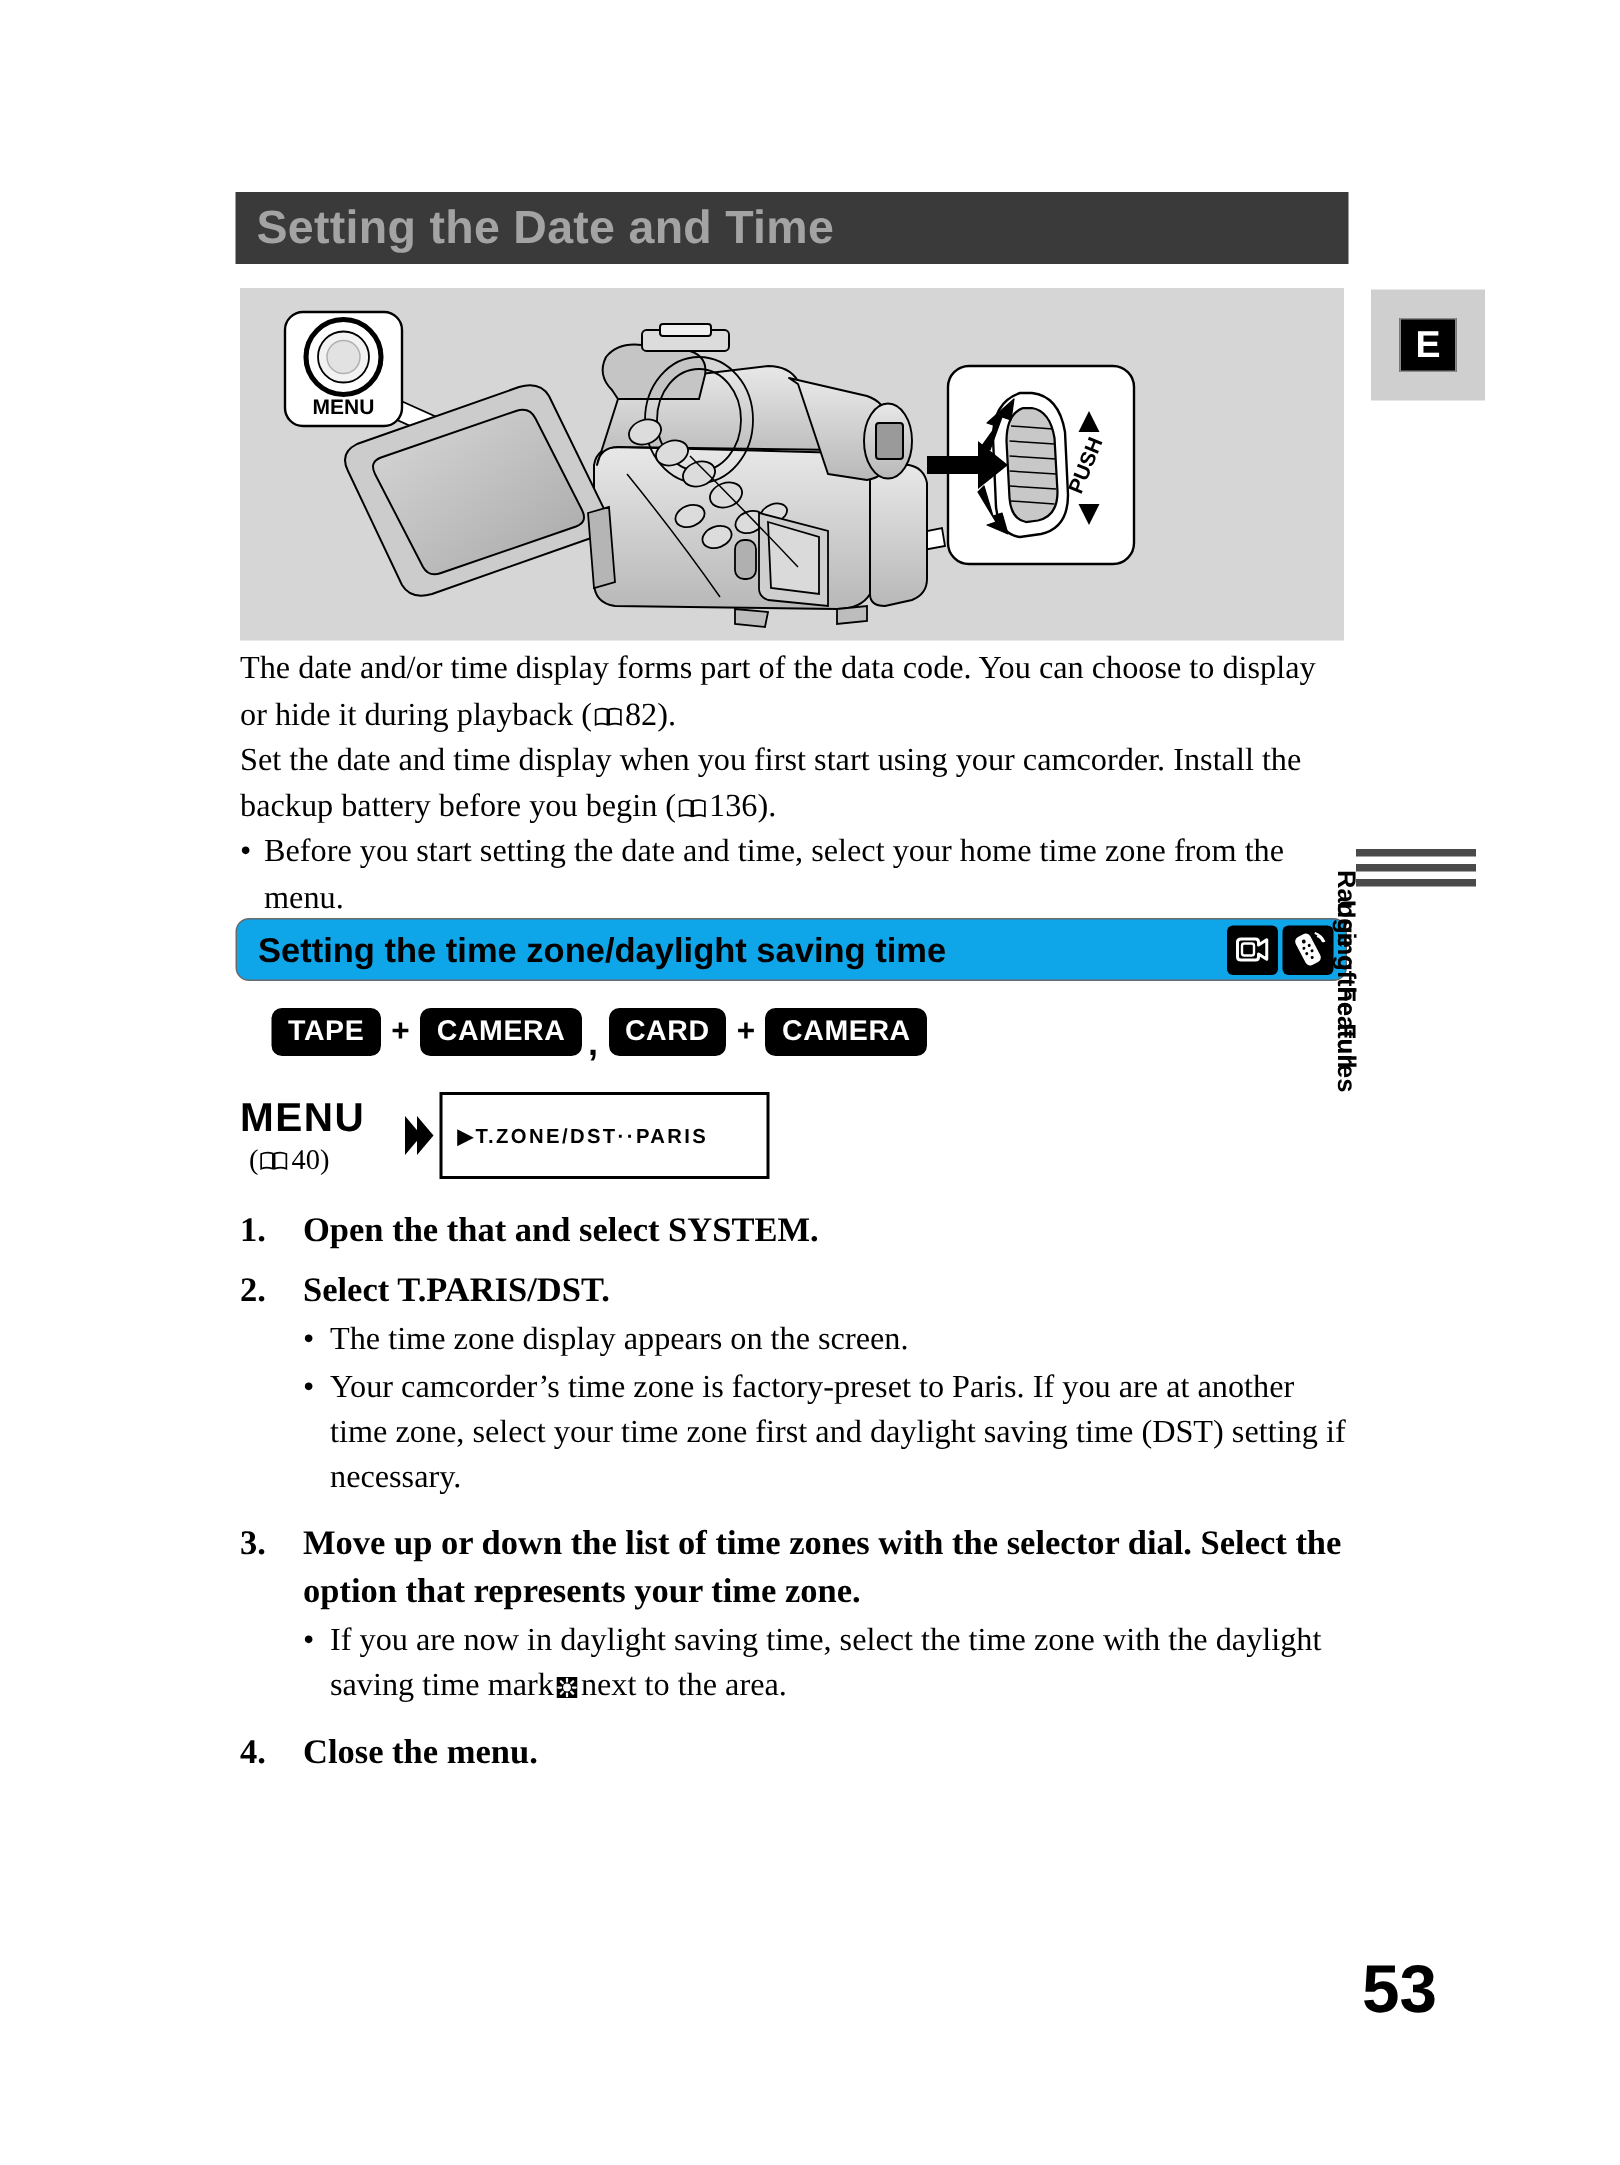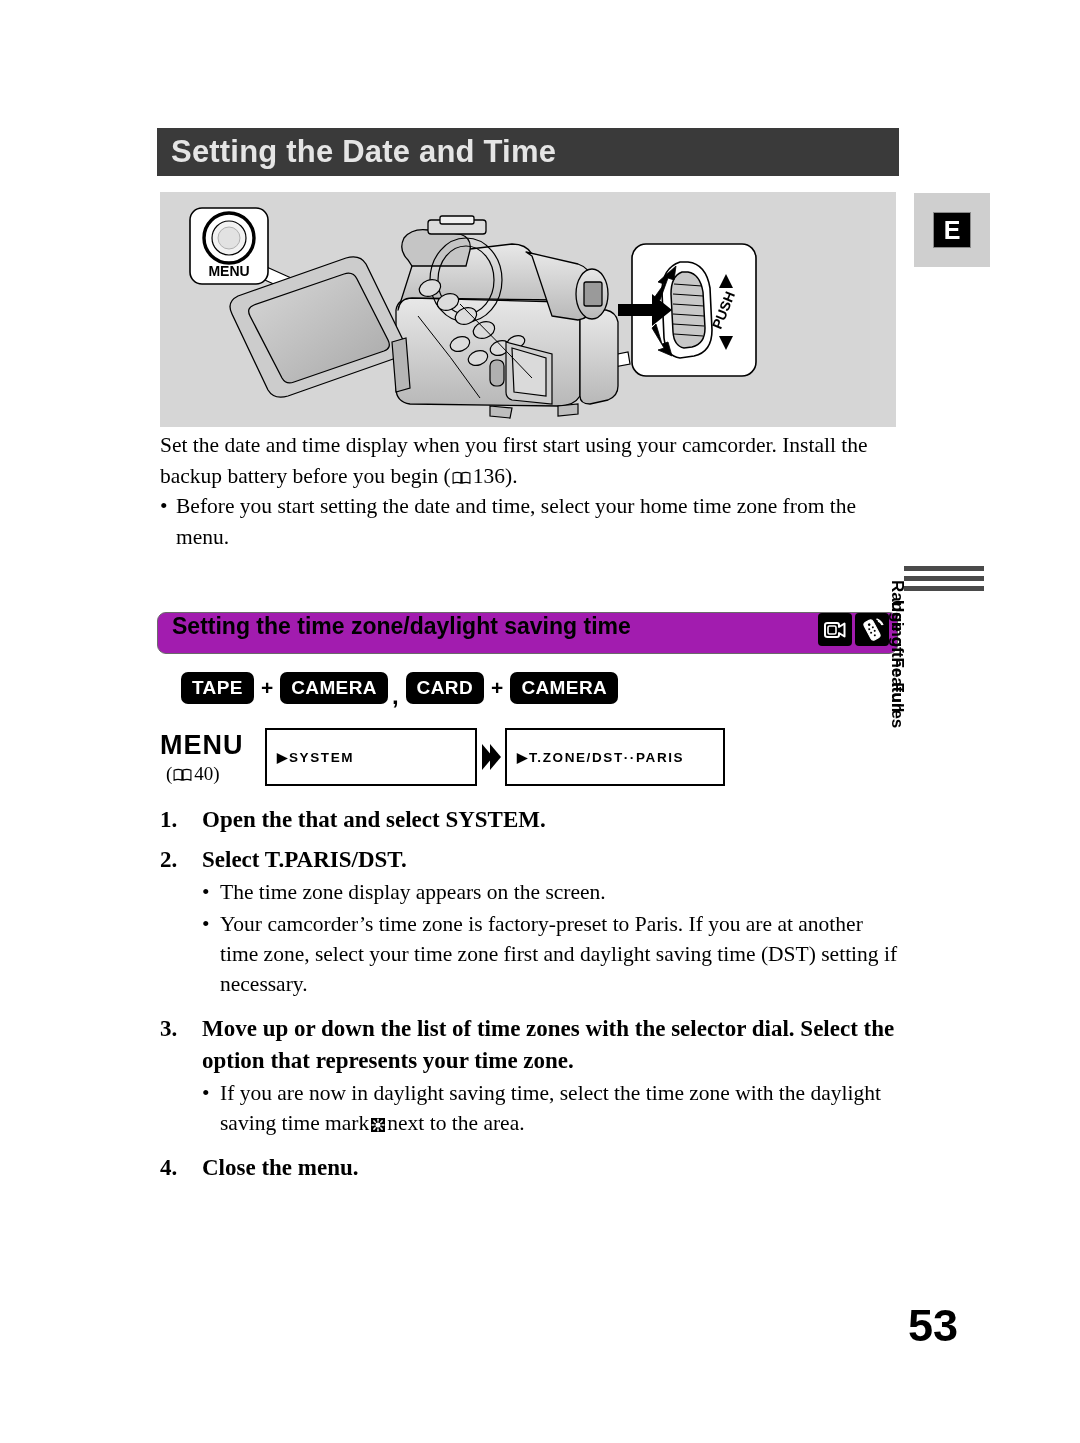--- a/index.html
+++ b/index.html
@@ -27,21 +27,21 @@
     position: absolute;
     left: 157px;
     top: 128px;
     width: 742px;
     height: 48px;
     background: #3a3a3a;
     display: flex;
     align-items: center;
   }
   .title-bar-text {
-    color: #e5e5e5;
+    color: #a3a3a3;
     font-family: "Liberation Sans", sans-serif;
     font-weight: bold;
     font-size: 31px;
     letter-spacing: 0.2px;
     padding-left: 14px;
   }
 
   
   .lang-tab {
     position: absolute;
@@ -114,25 +114,25 @@
     margin: 0 2px 0 1px;
   }
 
   
   .sub-bar {
     position: absolute;
     left: 157px;
     top: 612px;
     width: 741px;
     height: 42px;
-    background: #a21caf;
+    background: #0ea5e9;
     border: 1.5px solid #6a6a6a;
     border-radius: 9px;
     display: flex;
-    align-items: flex-start;
+    align-items: center;
     box-sizing: border-box;
   }
   .sub-bar-text {
     font-family: "Liberation Sans", sans-serif;
     font-weight: bold;
     font-size: 23px;
     padding-left: 14px;
     flex: 1;
   }
   .sub-bar-icons {
@@ -472,20 +472,27 @@
         <text x="568" y="120" font-family="Liberation Sans, sans-serif" font-size="14" font-weight="bold" text-anchor="middle" fill="#000" transform="rotate(-68 568 120)">PUSH</text>
 
         <path d="M566 82 L573 96 L559 96 Z" fill="#000"></path>
 
         <path d="M566 158 L573 144 L559 144 Z" fill="#000"></path>
       </g>
     </svg>
   </div>
 
   <div class="body-text">
+    <p>
+      <span>The date and/or time display forms part of the data code. You can choose to display or hide it during playback (</span><svg class="book-ico" viewBox="0 0 20 15">
+          <path d="M1 2.5 Q5 0.6 9.4 2.2 L9.4 13 Q5 11.5 1 13 Z" fill="#fff" stroke="#000" stroke-width="1.2"></path>
+          <path d="M19 2.5 Q15 0.6 10.6 2.2 L10.6 13 Q15 11.5 19 13 Z" fill="#fff" stroke="#000" stroke-width="1.2"></path>
+          <line x1="10" y1="2.4" x2="10" y2="12.8" stroke="#000" stroke-width="1.2"></line>
+        </svg><span>82</span><span>).</span>
+    </p>
     <p>
       <span>Set the date and time display when you first start using your camcorder. Install the backup battery before you begin (</span><svg class="book-ico" viewBox="0 0 20 15">
           <path d="M1 2.5 Q5 0.6 9.4 2.2 L9.4 13 Q5 11.5 1 13 Z" fill="#fff" stroke="#000" stroke-width="1.2"></path>
           <path d="M19 2.5 Q15 0.6 10.6 2.2 L10.6 13 Q15 11.5 19 13 Z" fill="#fff" stroke="#000" stroke-width="1.2"></path>
           <line x1="10" y1="2.4" x2="10" y2="12.8" stroke="#000" stroke-width="1.2"></line>
         </svg><span>136</span><span>).</span>
     </p>
     <div class="bullet-row">
       <div class="bullet-dot">•</div>
       <div class="bullet-body">Before you start setting the date and time, select your home time zone from the menu.</div>
@@ -535,23 +542,20 @@
     <div class="menu-label-col">
       <div class="menu-word">MENU</div>
       <div class="menu-ref">
         <span>(</span><svg class="book-ico" viewBox="0 0 20 15">
             <path d="M1 2.5 Q5 0.6 9.4 2.2 L9.4 13 Q5 11.5 1 13 Z" fill="#fff" stroke="#000" stroke-width="1.2"></path>
             <path d="M19 2.5 Q15 0.6 10.6 2.2 L10.6 13 Q15 11.5 19 13 Z" fill="#fff" stroke="#000" stroke-width="1.2"></path>
             <line x1="10" y1="2.4" x2="10" y2="12.8" stroke="#000" stroke-width="1.2"></line>
           </svg><span>40</span><span>)</span>
       </div>
     </div>
-    <div class="menu-box first">
-      <div class="menu-box-text">▶SYSTEM</div>
-    </div>
     <div class="chev">
       <svg width="22" height="30" viewBox="0 0 22 30">
         <path d="M2 2 L13 15 L2 28 Z" fill="#000"></path>
         <path d="M10 2 L21 15 L10 28 Z" fill="#000"></path>
       </svg>
     </div>
     <div class="menu-box second">
       <div class="menu-box-text">▶T.ZONE/DST··PARIS</div>
     </div>
   </div>

